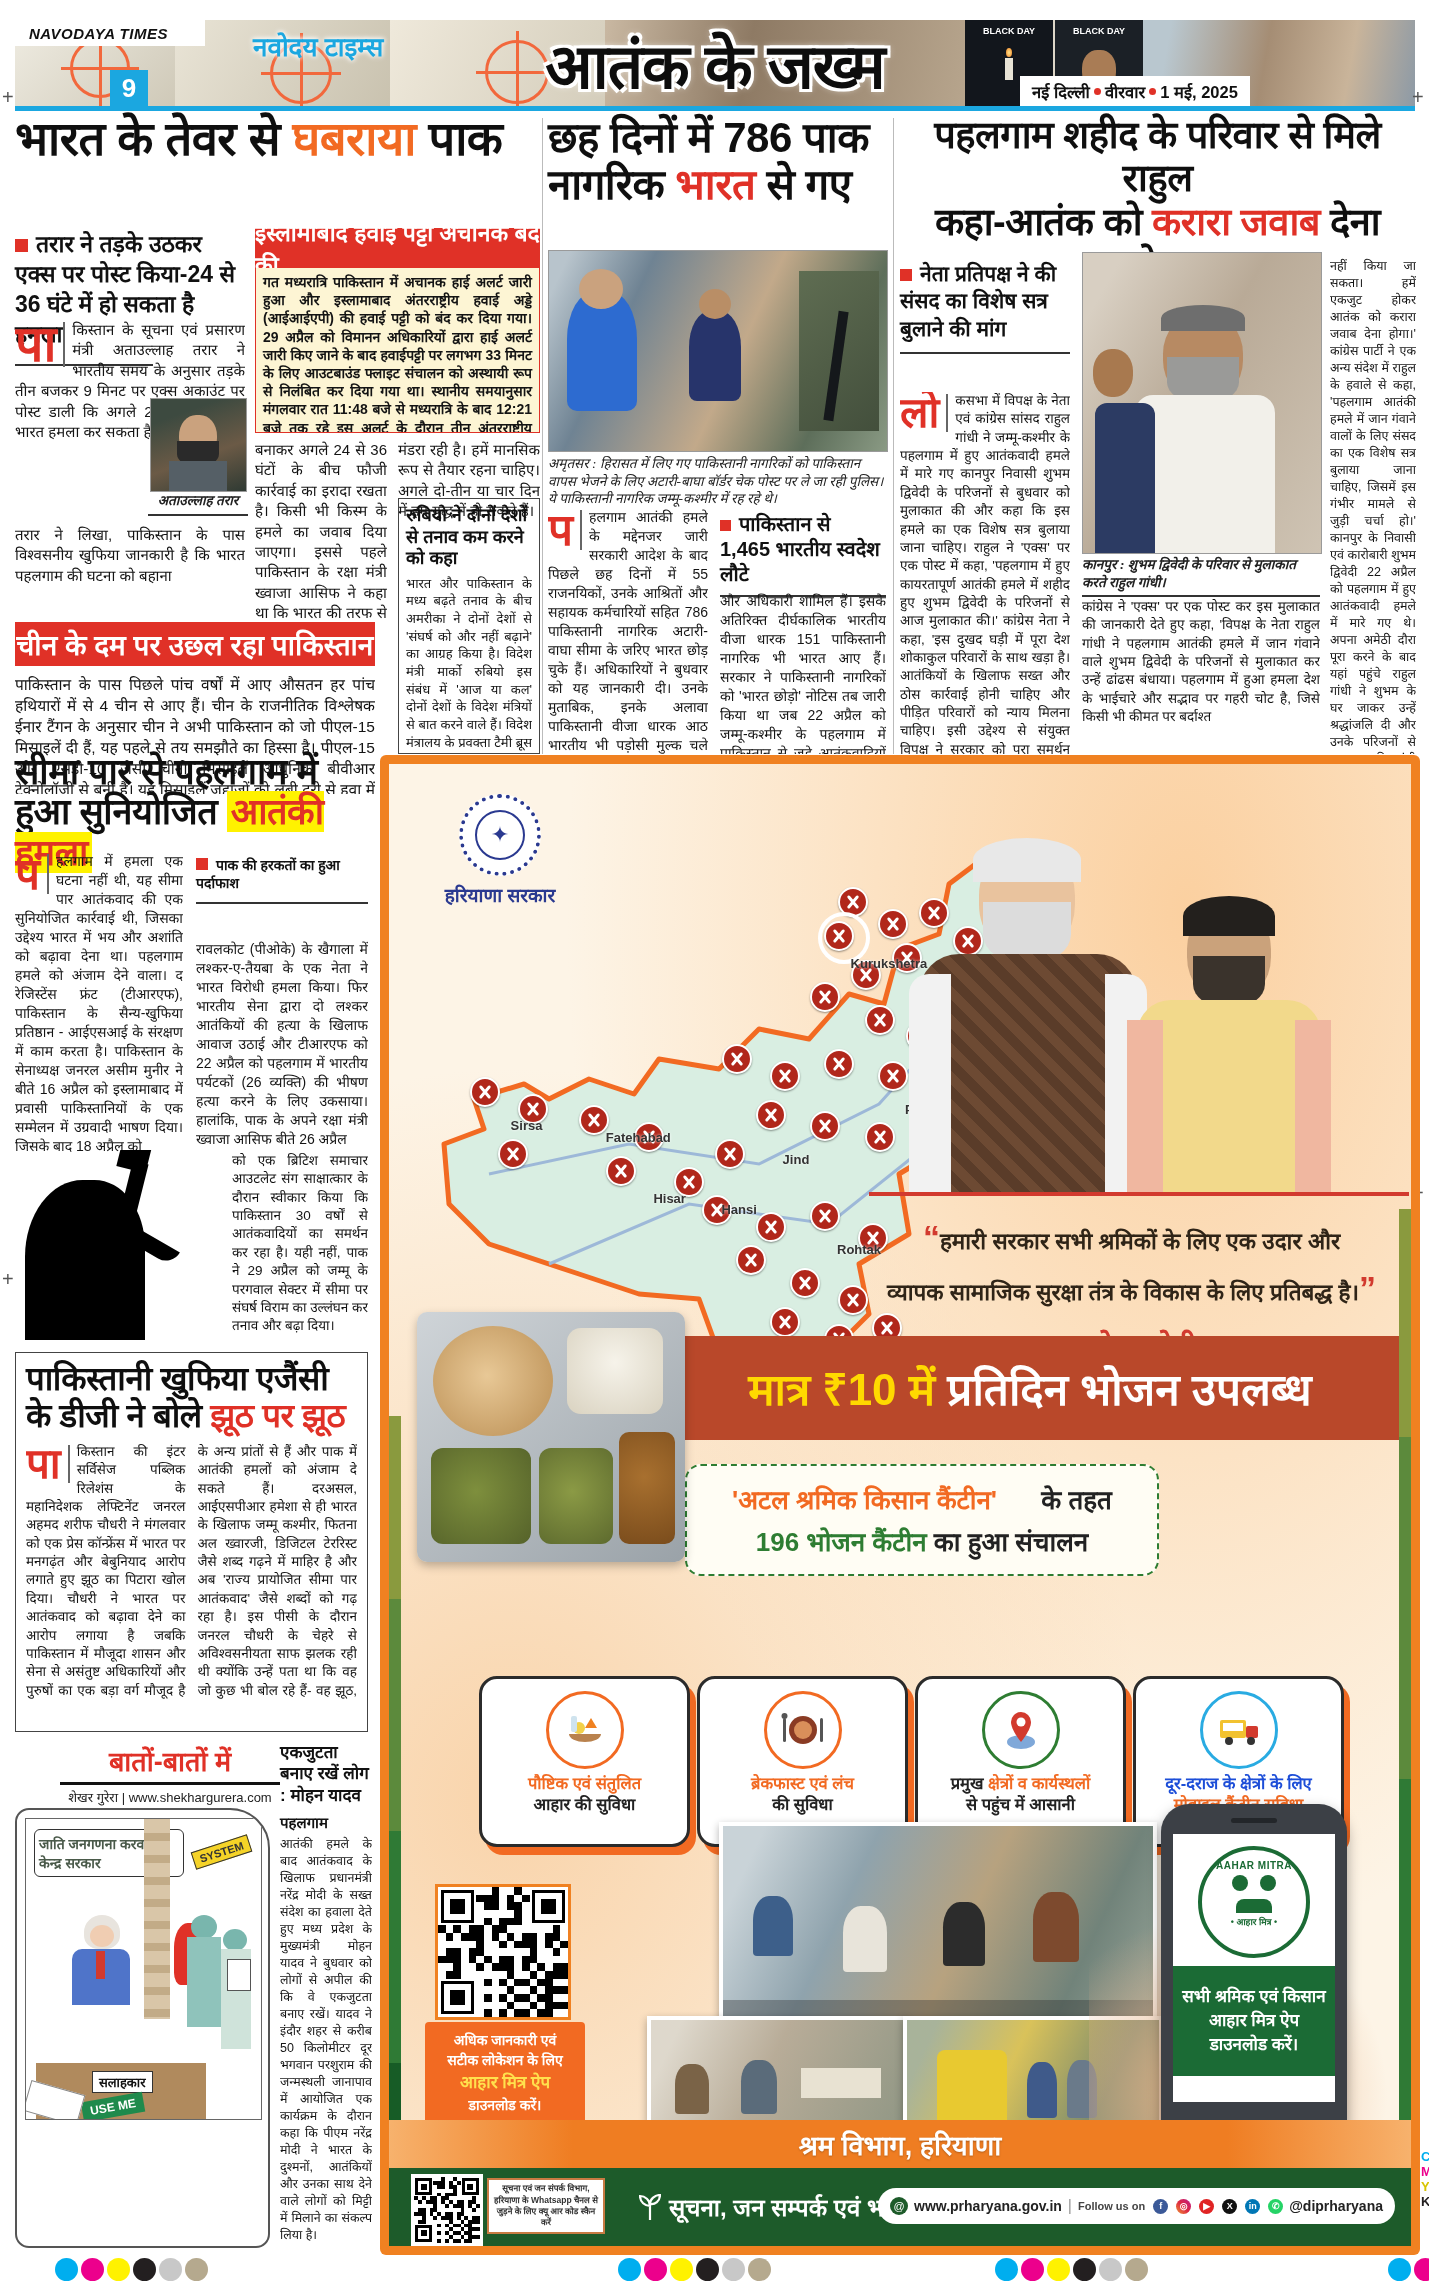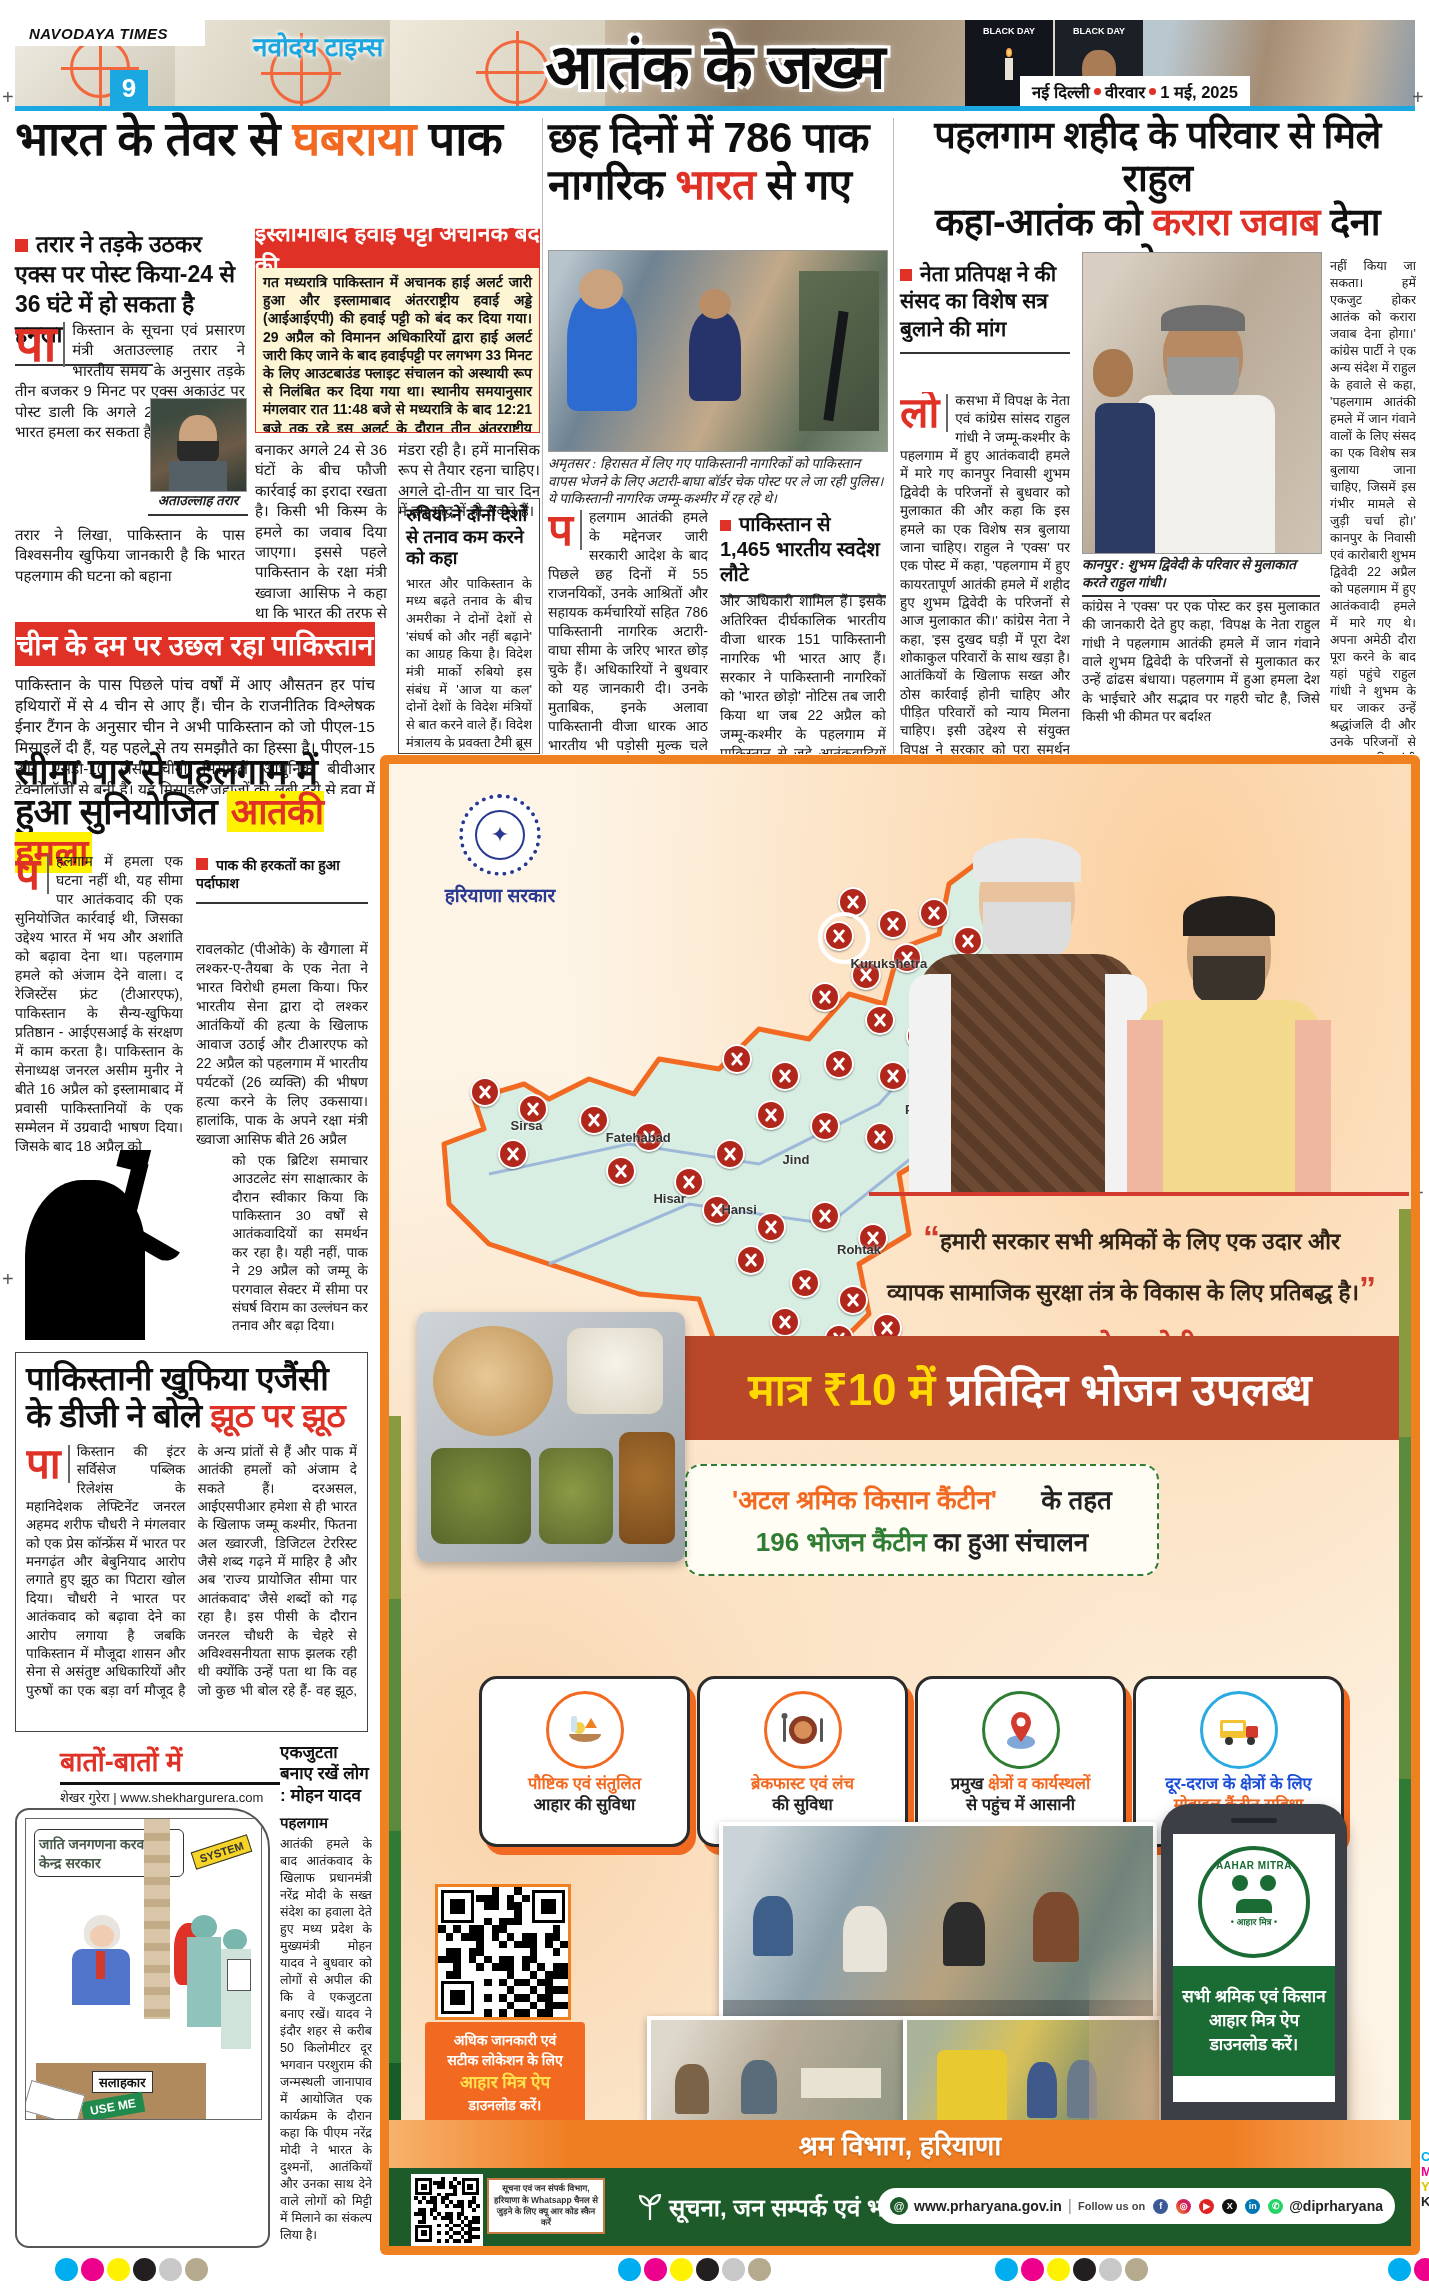--- a/index.html
+++ b/index.html
@@ -230,21 +230,21 @@
     <div class="body-txt" style="width:160px;height:258px;font-size:13.5px;">
       <span class="dropcap" style="font-size:42px;">पा</span>
       <span>किस्तान की इंटर सर्विसेज पब्लिक रिलेशंस के महानिदेशक लेफ्टिनेंट जनरल अहमद शरीफ चौधरी ने मंगलवार को एक प्रेस कॉन्फ्रेंस में भारत पर मनगढ़ंत और बेबुनियाद आरोप लगाते हुए झूठ का पिटारा खोल दिया। चौधरी ने भारत पर आतंकवाद को बढ़ावा देने का आरोप लगाया है जबकि पाकिस्तान में मौजूदा शासन और सेना से असंतुष्ट अधिकारियों और पुरुषों का एक बड़ा वर्ग मौजूद है जो पाकिस्तान के भीतर आतंकी हमले करने के लिए तैयार बैठा है। सूत्रों के मुताबिक, पाक सेना एक क्षेत्रीय पंजाबी सेना है जो भारतीय सेना की तरह राष्ट्रीय सेना नहीं है। वहां ऐसे कई लोग हैं जो पाकिस्तान</span>
     </div>
     <div class="body-txt" style="width:160px;height:258px;font-size:13.5px;">
       <span>के अन्य प्रांतों से हैं और पाक में आतंकी हमलों को अंजाम दे सकते हैं। दरअसल, आईएसपीआर हमेशा से ही भारत के खिलाफ जम्मू कश्मीर, फितना अल ख्वारजी, डिजिटल टेररिस्ट जैसे शब्द गढ़ने में माहिर है और अब 'राज्य प्रायोजित सीमा पार आतंकवाद' जैसे शब्दों को गढ़ रहा है। इस पीसी के दौरान जनरल चौधरी के चेहरे से अविश्वसनीयता साफ झलक रही थी क्योंकि उन्हें पता था कि वह जो कुछ भी बोल रहे हैं- वह झूठ, छल और धोखे से भरा हुआ है। भारत के पास पाक द्वारा भारत के अंदर किए गए सभी आतंकवादी हमलों के अकाट्य सबूत हैं। उन सबूतों को पाक के साथ साझा किया गया था, लेकिन कोई फायदा नहीं हुआ।</span>
     </div>
   </div>
 </div>
 
-<div class="abs" style="left:60px;top:1742px;width:220px;text-align:left;">
+<div class="abs" style="left:60px;top:1742px;width:220px;text-align:center;">
   <span style="color:#e03127;font-weight:800;font-size:27px;">बातों-बातों में</span>
   <div style="height:2.5px;background:#111;margin-top:3px;"></div>
   <div style="font-size:13px;margin-top:3px;color:#222;">
     <span>शेखर गुरेरा</span>
     <span> | </span>
     <span style="color:#222;">www.shekhargurera.com</span>
   </div>
 </div>
 <div class="abs" style="left:15px;top:1808px;width:255px;height:440px;border:2px solid #555;border-radius:14px 40px 14px 14px;box-sizing:border-box;padding:8px;overflow:hidden;background:#fff;">
   <div style="position:relative;width:100%;height:300px;border:1.5px solid #666;overflow:hidden;">

